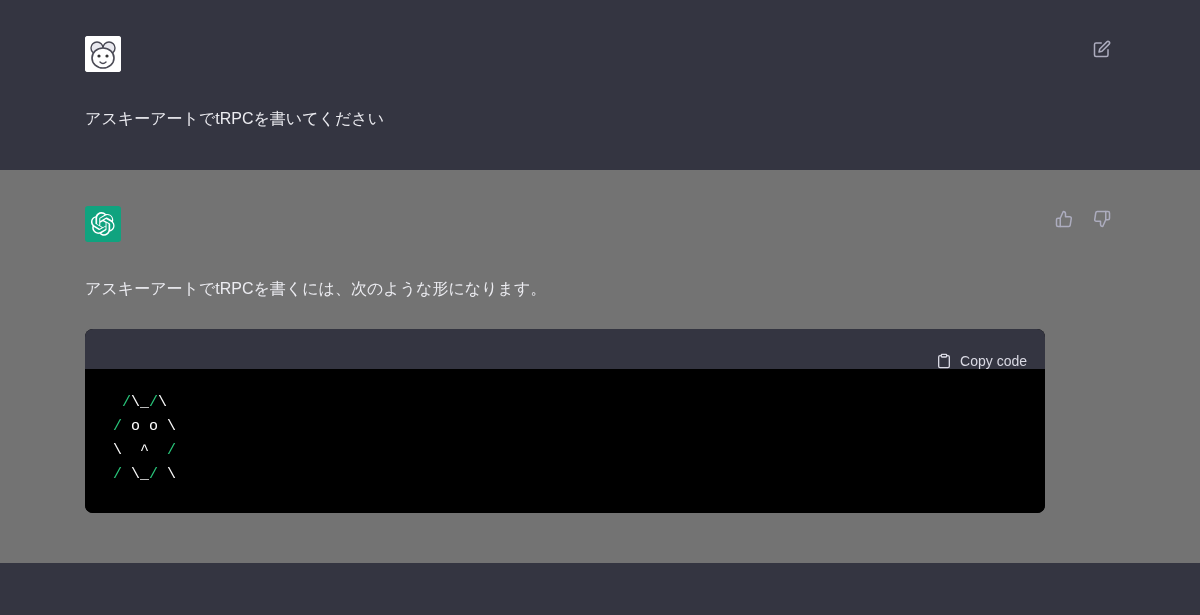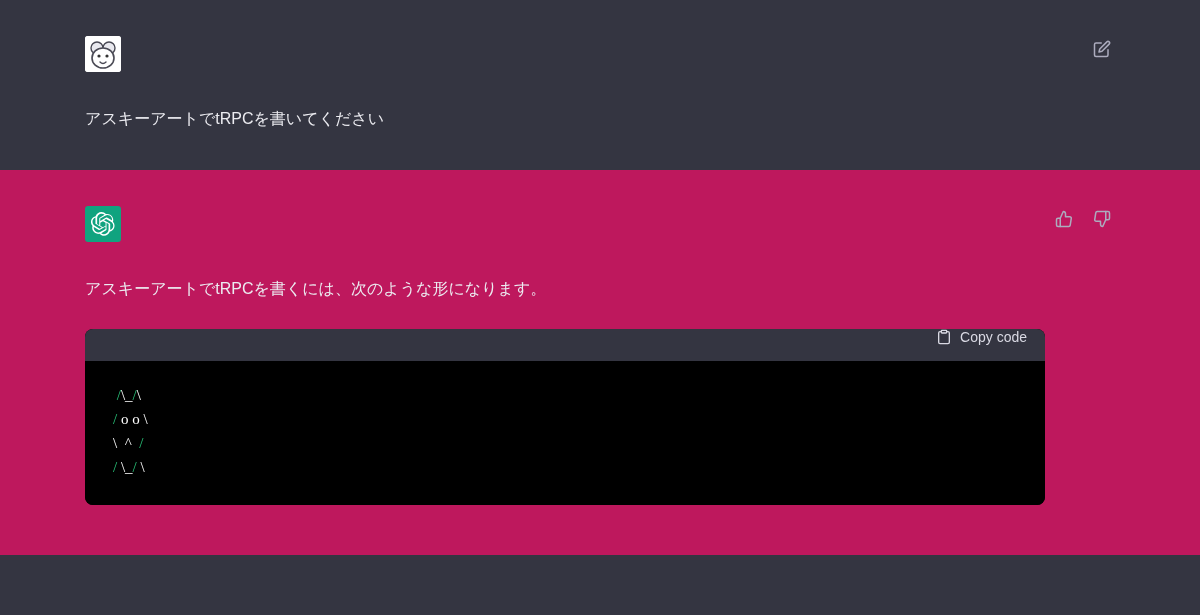--- a/index.html
+++ b/index.html
@@ -13,21 +13,21 @@
     }
     .msg-row {
       padding: 36px 0;
       display: flex;
       justify-content: center;
     }
     .msg-row.user-row {
       background: #343541;
     }
     .msg-row.assistant-row {
-      background: #be185d;
+      background: #737373;
       padding-bottom: 50px;
     }
     .msg-inner {
       width: 1030px;
       display: flex;
       gap: 30px;
       position: relative;
       flex-direction: column;
     }
     .avatar {
@@ -66,42 +66,42 @@
       color: #ececf1;
     }
     .code-card {
       margin-top: 24px;
       border-radius: 8px;
       overflow: hidden;
       background: #000;
     }
     .code-header {
       background: #343541;
-      height: 32px;
-      display: flex;
-      align-items: flex-start;
+      height: 40px;
+      display: flex;
+      align-items: flex-end;
       justify-content: flex-end;
       padding: 0 18px;
     }
     .copy-btn {
       display: inline-flex;
       align-items: center;
       gap: 8px;
       background: none;
       border: none;
       color: #d9d9e3;
       font-size: 14px;
       cursor: pointer;
       font-family: inherit;
     }
     .copy-btn svg { width: 16px; height: 16px; }
     .code-body {
       padding: 22px 28px 26px;
       background: #000;
-      font-family: Liberation Serif, serif;
+      font-family: Liberation Mono, monospace;
       font-size: 15px;
       line-height: 1.6;
       white-space: pre;
       color: #fff;
     }
     .code-body .slash { color: #29c77b; }
     .msg-text-after {
       margin-top: 28px;
     }
     .actions {

